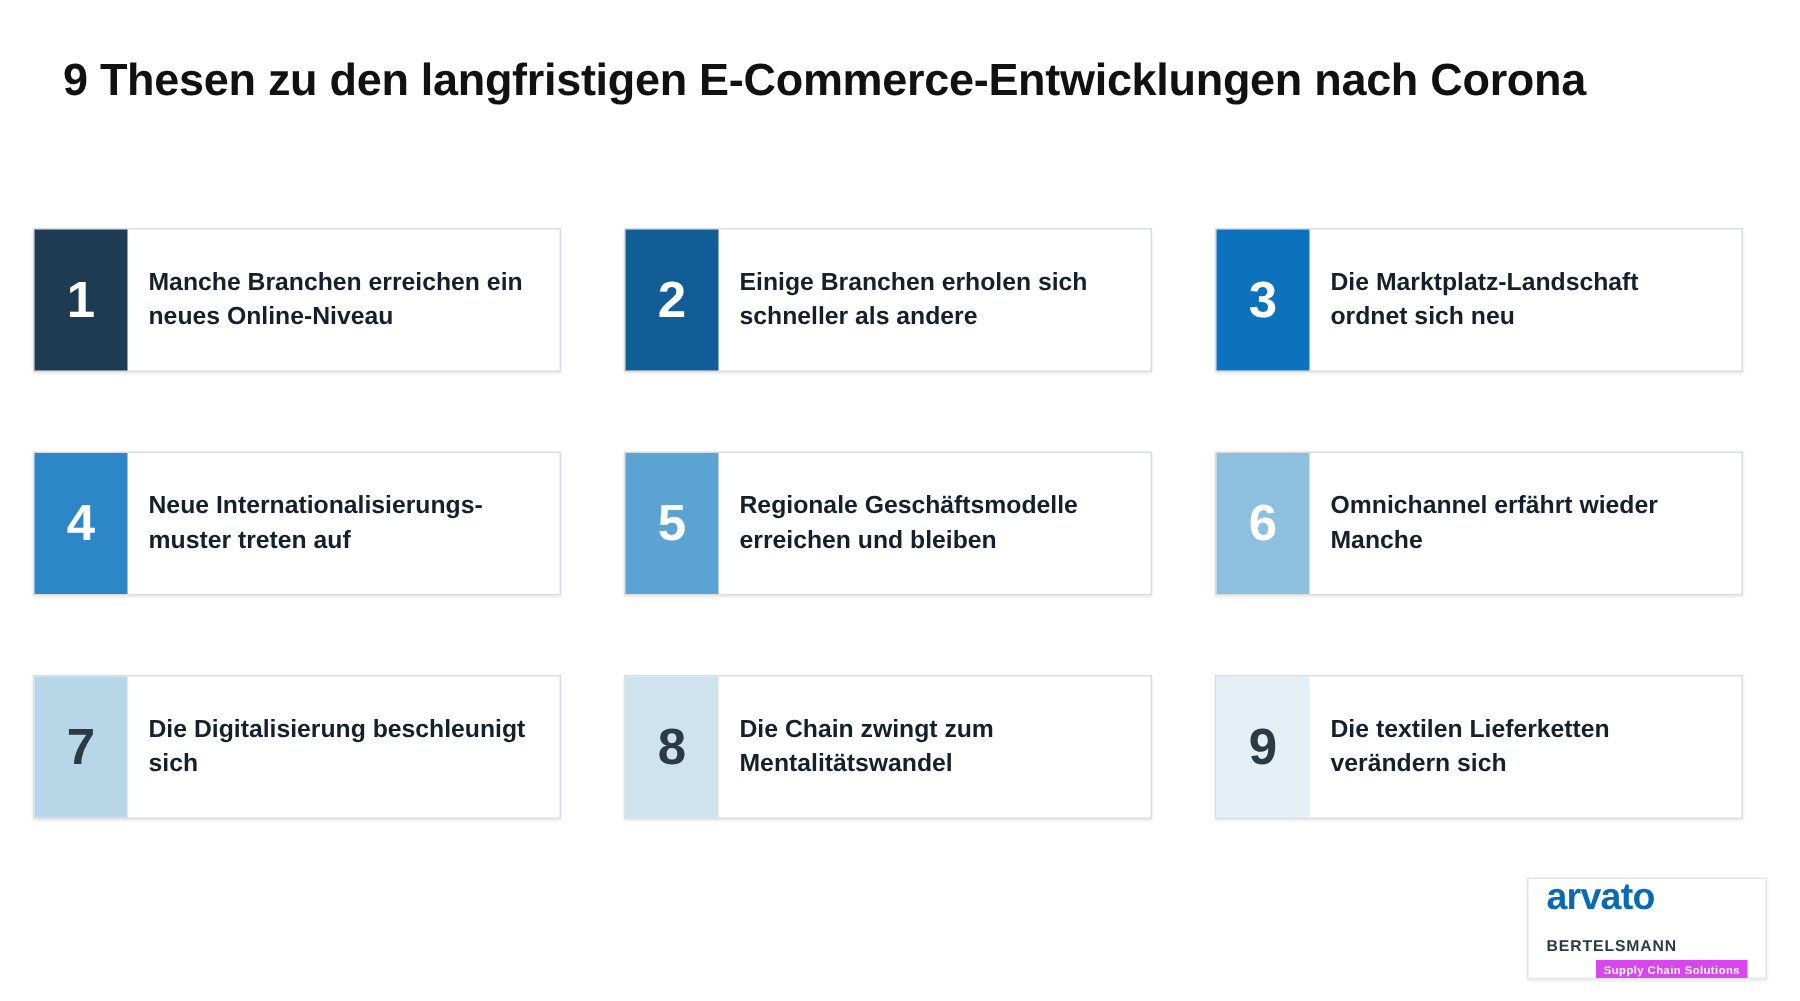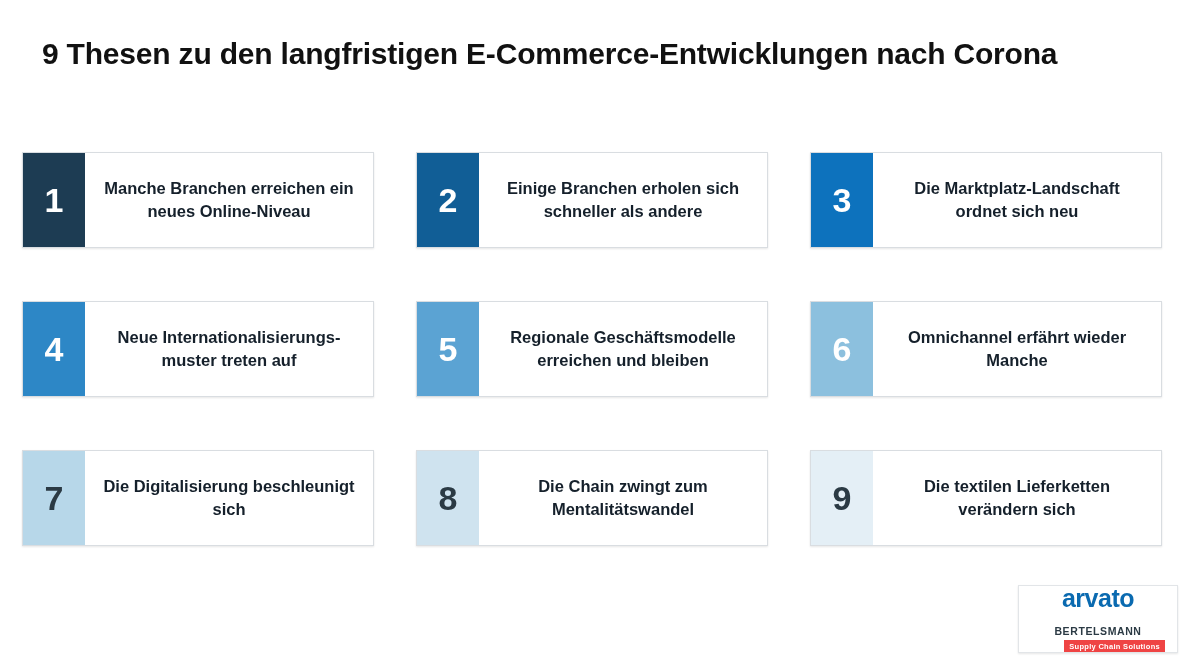--- a/index.html
+++ b/index.html
@@ -62,60 +62,60 @@
     line-height: 1;
   }
   .thesis-number.dark-text {
     color: #2b3a44;
   }
   .thesis-text {
     flex: 1 1 auto;
     display: flex;
     align-items: center;
     justify-content: center;
-    text-align: center;
+    text-align: left;
     padding: 4px 14px;
     font-size: 16.5px;
     font-weight: bold;
     line-height: 1.42;
     color: #15202b;
   }
   .logo-box {
     position: absolute;
     right: 22px;
     bottom: 14px;
     width: 160px;
     height: 68px;
     background: #ffffff;
     border: 1px solid #e2e5e8;
     box-shadow: 0 1px 2px rgba(0,0,0,0.10);
     box-sizing: border-box;
     display: flex;
     flex-direction: column;
-    align-items: center;
+    align-items: flex-start;
     justify-content: center;
     padding: 6px 12px;
   }
   .logo-main {
     font-size: 25px;
     font-weight: bold;
     color: #0a6ab0;
     line-height: 1;
     letter-spacing: -0.5px;
   }
   .logo-sub {
     font-size: 10.5px;
     font-weight: bold;
     color: #2b3a44;
     letter-spacing: 0.6px;
     margin-top: 14px;
   }
   .logo-tag {
     margin-top: 3px;
-    background: #ef4444;
+    background: #d946ef;
     color: #ffffff;
     font-size: 7.5px;
     font-weight: bold;
     letter-spacing: 0.3px;
     padding: 1.5px 5px;
     align-self: flex-end;
   }
 </style>
 </head>
 <body>

